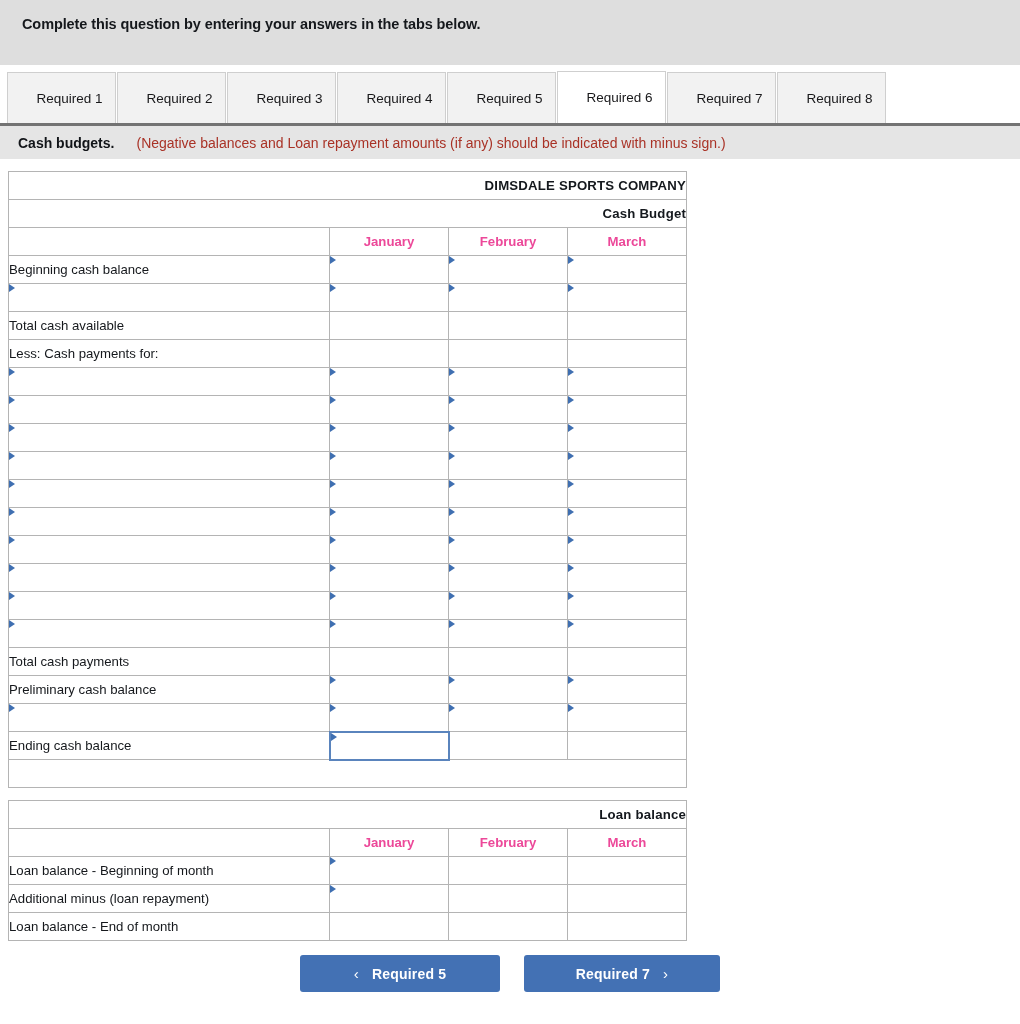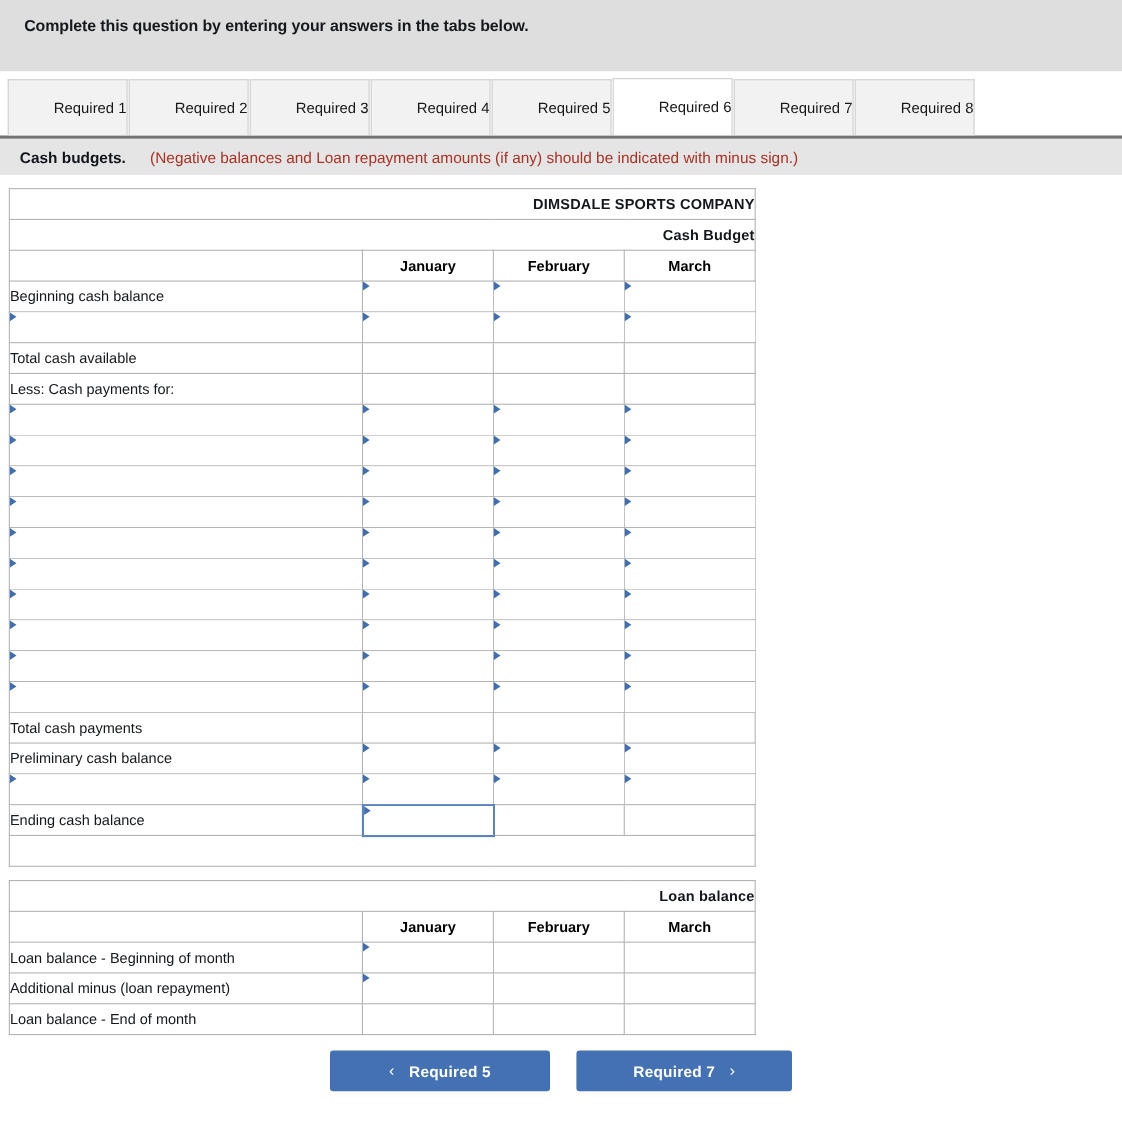--- a/index.html
+++ b/index.html
@@ -39,21 +39,21 @@
   }
   .tab {
     width: 109px;
     height: 51px;
     margin-right: 1px;
     background: #f2f2f2;
     border: 1px solid #cfcfcf;
     border-bottom: none;
     display: flex;
     align-items: center;
-    justify-content: flex-end;
+    justify-content: center;
     font-size: 13.5px;
     color: #18181a;
     cursor: pointer;
     position: relative;
     z-index: 1;
     padding-left: 16px;
   }
   .tab.active {
     background: #ffffff;
     border-color: #cfcfcf;
@@ -109,21 +109,21 @@
     font-size: 13.2px;
     color: #14181d;
     letter-spacing: 0.2px;
   }
   td.monhead {
     background: #7fa9de;
     border: 1px solid #9bbbe5;
     text-align: center;
     font-weight: bold;
     font-size: 13.2px;
-    color: #000000;
+    color: #ec4899;
   }
   td.blankhead {
     background: #7fa9de;
     border: 1px solid #9bbbe5;
   }
 
   
   td.lbl {
     padding-left: 6px;
     white-space: nowrap;

